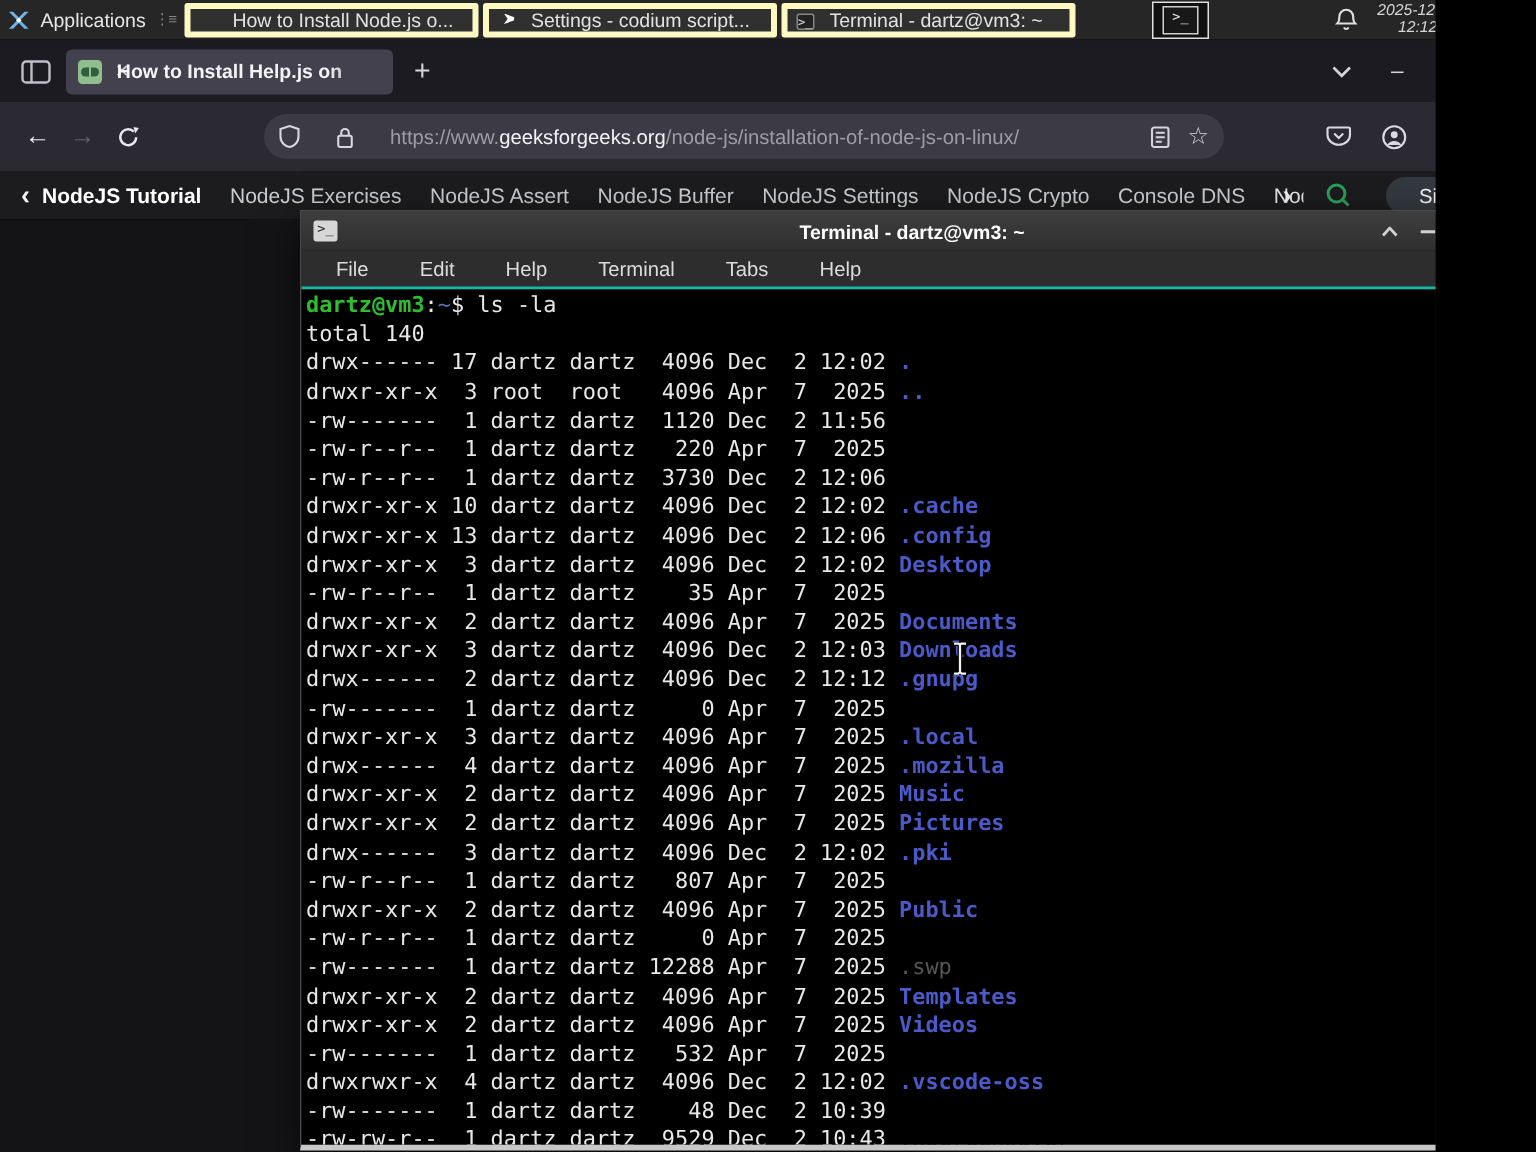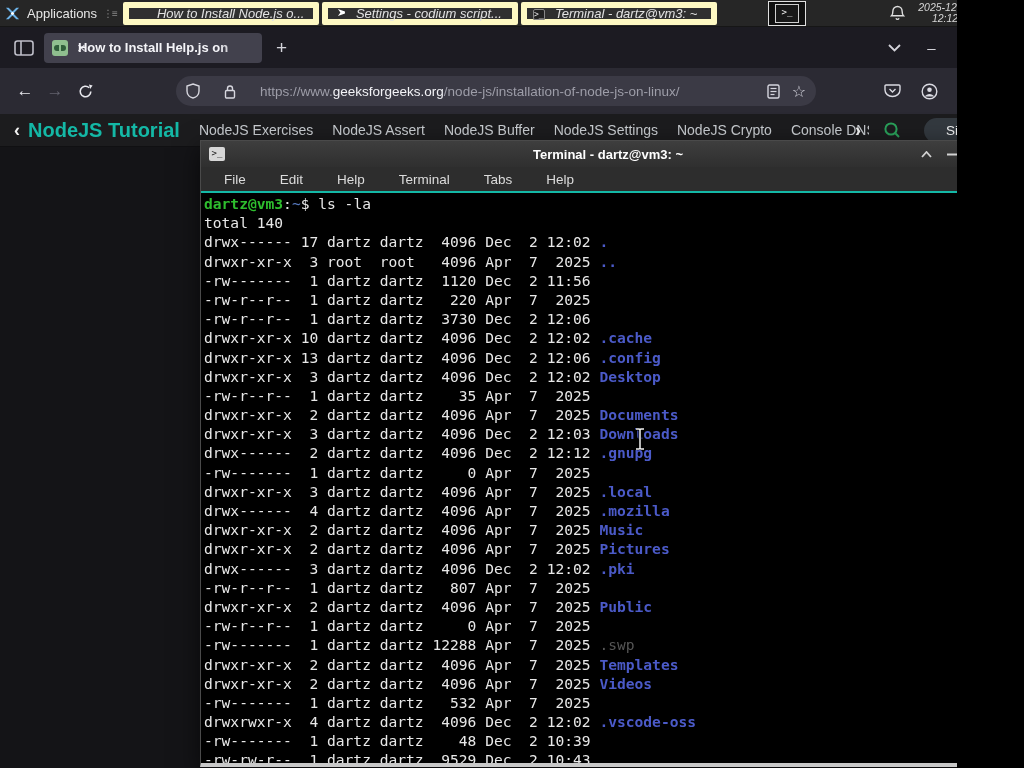--- a/index.html
+++ b/index.html
@@ -7,21 +7,21 @@
     font-family:"Liberation Sans",sans-serif;background:#141417;}
 
   
   .panel{position:absolute;top:0;left:0;width:1024px;height:27px;background:#262626;
     display:flex;align-items:center;color:#e6e6e6;font-size:13px;z-index:50;
     border-bottom:1px solid #161616;box-sizing:border-box;}
   .apps-btn{display:flex;align-items:center;gap:6px;padding:0 6px 0 4px;height:100%;cursor:default;}
   .apps-logo{width:17px;height:17px;display:inline-block;}
   .panel-grip{color:#8a8a8a;font-size:10px;letter-spacing:-1px;margin-right:6px;}
   .win-btn{display:flex;align-items:center;gap:6px;width:196px;height:23px;margin-right:3px;
-    background:#303030;border:6px solid #fef9c3;border-radius:2px;padding:0 6px;box-sizing:border-box;font-style:italic;}
+    background:#303030;border:4px solid #fef9c3;border-radius:2px;padding:0 6px;box-sizing:border-box;}
   .win-btn .lbl{white-space:nowrap;overflow:hidden;font-size:13px;color:#e2e2e2;}
   .icon16{width:16px;height:16px;flex:0 0 16px;display:inline-block;}
   .ff-ball{width:15px;height:15px;border-radius:50%;
     background:radial-gradient(circle at 35% 35%,#ffd54a 0 25%,#ff9500 50%,#e8443a 90%);}
   .codium-ball{width:15px;height:15px;border-radius:50%;background:#3b9ae8;position:relative;}
   .codium-ball::after{content:"";position:absolute;left:4px;top:4px;width:7px;height:7px;
     background:#fff;clip-path:polygon(0 0,100% 35%,100% 65%,0 100%,35% 50%);}
   .term-mini{width:15px;height:14px;background:#222;border:1px solid #888;border-radius:2px;
     color:#ddd;font-family:"DejaVu Sans Mono",monospace;font-size:8px;line-height:13px;text-align:center;}
   .tray-term{margin-left:48px;width:36px;height:23px;border:1px solid #e0e0e0;background:#101010;
@@ -65,21 +65,21 @@
   .hamburger{width:15px;height:11px;border-top:2px solid #dadae2;border-bottom:2px solid #dadae2;position:relative;}
   .hamburger::after{content:"";position:absolute;left:0;top:3.5px;width:15px;height:2px;background:#dadae2;}
   .star{color:#d5d5de;font-size:16px;}
 
   .sitenav{position:absolute;top:87px;left:0;right:0;height:33px;background:#1c1c1e;
     display:flex;align-items:center;padding:0 8px 0 14px;box-sizing:border-box;
     border-bottom:1px solid #101012;}
   .chev{color:#f2f2f2;font-size:18px;font-weight:bold;line-height:1;}
   .nav-items{display:flex;align-items:center;gap:19px;margin-left:8px;white-space:nowrap;overflow:hidden;flex:1;}
   .nav-item{font-size:14px;color:#c9cdd1;}
-  .nav-item.first{color:#14b8a6;font-weight:bold;font-size:20px;}
+  .nav-item.first{color:#ffffff;font-weight:bold;font-size:14px;}
   .nav-item.last{color:#e4e6e8;}
   .sitenav .chev-r{margin-left:-14px;}
   .signin{width:86px;height:25px;border-radius:13px;background:#33393f;color:#f2f3f4;
     font-size:13.5px;display:flex;align-items:center;justify-content:center;margin:0 6px 0 22px;}
   .pagebody{position:absolute;top:120px;left:0;right:0;bottom:0;background:#141417;}
 
   
   .termwin{position:absolute;left:200px;top:140px;width:816px;height:627px;z-index:40;
     box-sizing:border-box;border:1px solid #4a4a4a;border-bottom:4px solid #c8c8c8;
     display:flex;flex-direction:column;box-shadow:0 8px 24px rgba(0,0,0,.6);}

